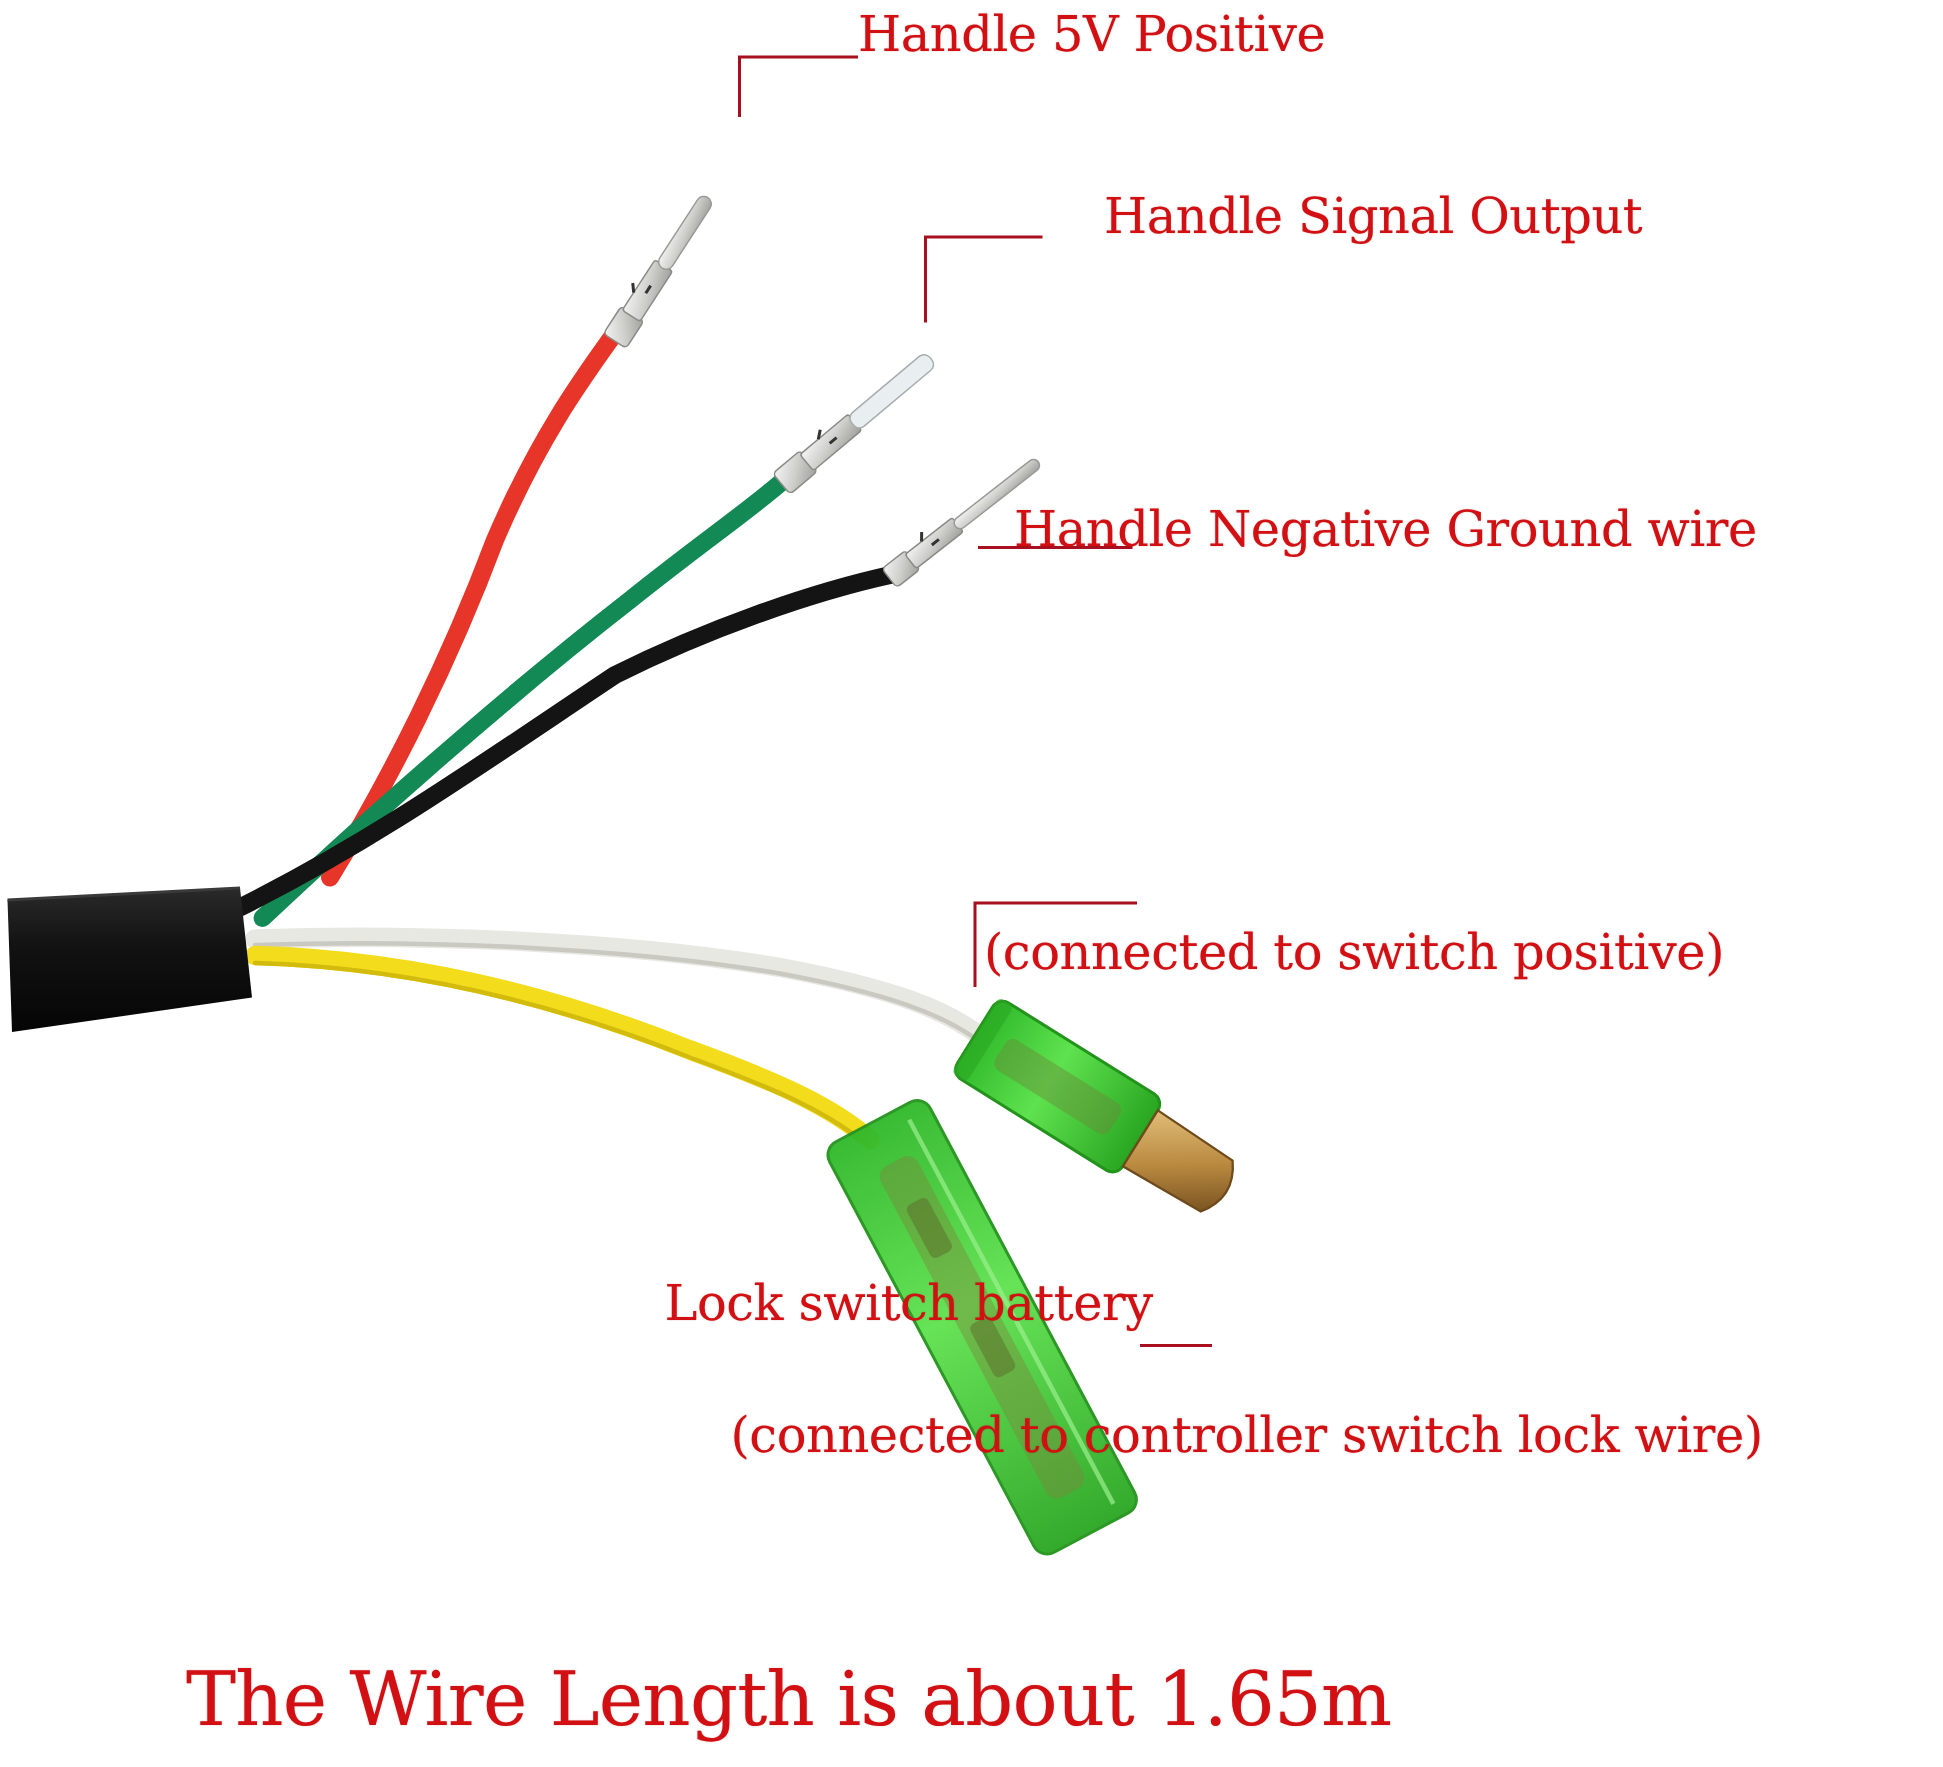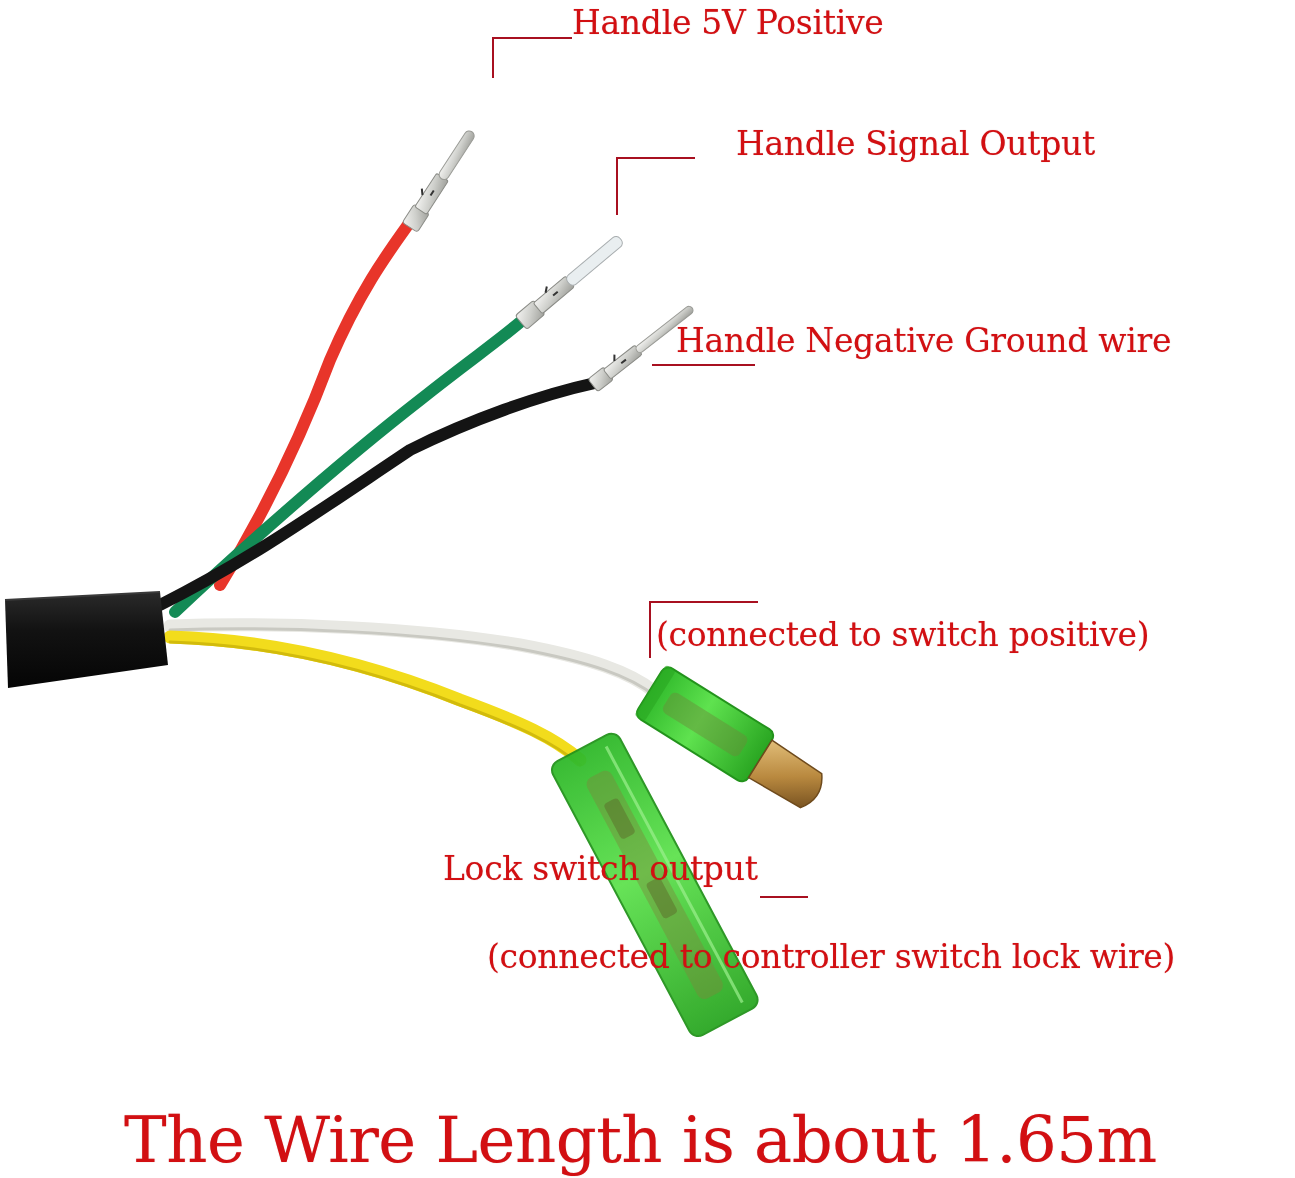--- a/index.html
+++ b/index.html
@@ -7,21 +7,21 @@
     #stage { position: absolute; left: 0; top: 0; width: 1295px; height: 1178px; }
     .label {
       position: absolute;
       font-family: "DejaVu Serif", "Liberation Serif", serif;
       color: #d20f12;
       white-space: nowrap;
       line-height: 1;
       text-shadow: 0 0 1px rgba(160,0,0,0.35);
     }
     .lbl-md { font-size: 33px; letter-spacing: -0.3px; text-align: right; }
-    .lbl-lg { font-size: 64px; letter-spacing: -0.5px; }
+    .lbl-lg { font-size: 50px; letter-spacing: -0.5px; }
   </style>
 </head>
 <body>
 
 <div id="stage">
   <svg width="1295" height="1178" viewBox="0 0 1295 1178" xmlns="http://www.w3.org/2000/svg">
     <defs>
       <linearGradient id="pinGrad" x1="0" y1="0" x2="1" y2="1">
         <stop offset="0" stop-color="#f4f4f2"></stop>
         <stop offset="0.5" stop-color="#cfd0cc"></stop>
@@ -98,18 +98,18 @@
       <path d="M617 215 L 617 158 L 695 158"></path>
       <path d="M652 365 L 755 365"></path>
       <path d="M650 658 L 650 602 L 758 602"></path>
       <path d="M760 897 L 808 897"></path>
     </g>
   </svg>
 
   
   <div class="label lbl-md" style="left:572px; top:6px;">Handle 5V Positive</div>
   <div class="label lbl-md" style="left:696px; top:127px;margin-left:40px;">Handle Signal Output</div>
-  <div class="label lbl-md" style="left:676px; top:324px;">Handle Negative Ground wire</div>
+  <div class="label lbl-md" style="left:676px; top:336px;">Handle Negative Ground wire</div>
   <div class="label lbl-md" style="left:656px; top:618px;">(connected to switch positive)</div>
-  <div class="label lbl-md" style="left:443px; top:852px;">Lock switch output</div>
+  <div class="label lbl-md" style="left:443px; top:852px;">Lock switch battery</div>
   <div class="label lbl-md" style="left:443px; top:940px;margin-left:44px;">(connected to controller switch lock wire)</div>
   <div class="label lbl-lg" style="left:124px; top:1108px;">The Wire Length is about 1.65m</div>
 </div>
 
 </body></html>

